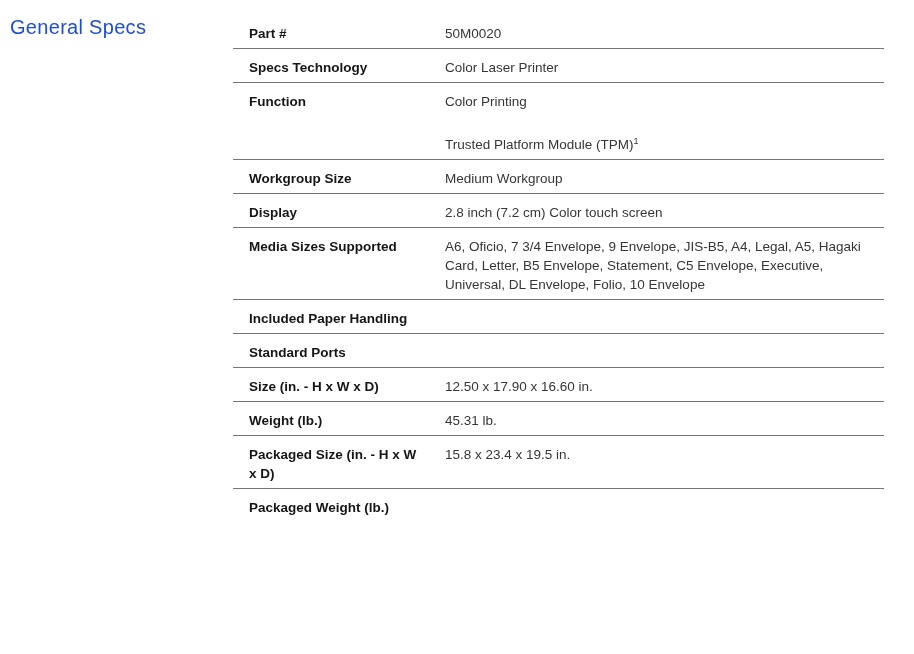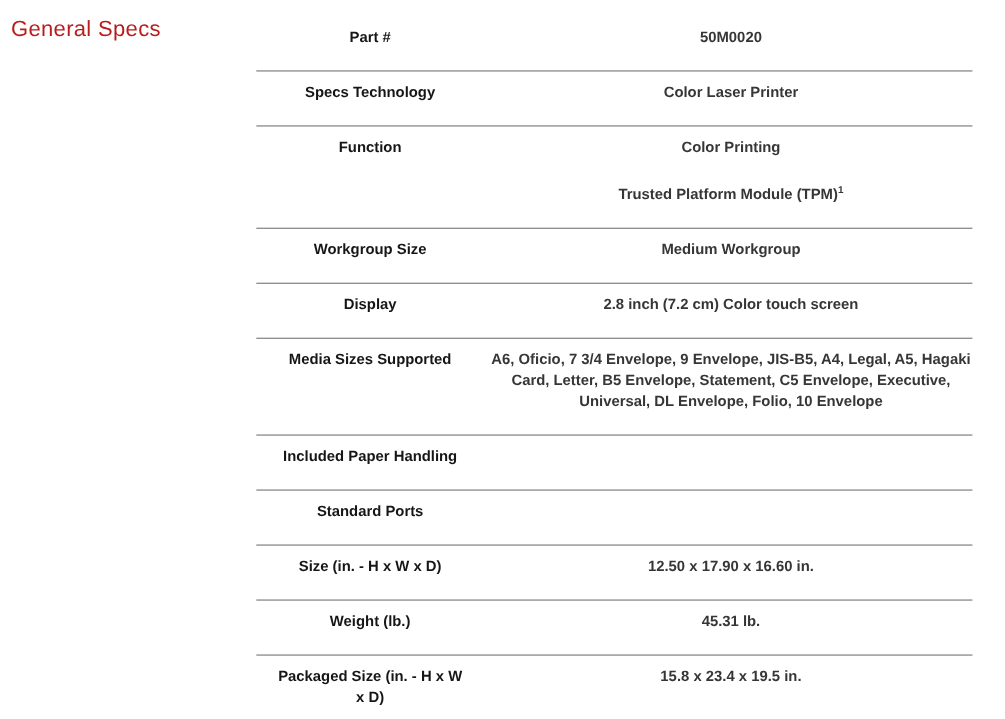--- a/index.html
+++ b/index.html
@@ -16,51 +16,50 @@
     overflow: hidden;
   }
   .heading {
     position: absolute;
     left: 10px;
     top: 16px;
     margin: 0;
     font-size: 20px;
     font-weight: 400;
     letter-spacing: 0.3px;
-    color: #b91c1c;
+    color: #1d4ed8;
   }
   .table {
     position: absolute;
     left: 233px;
     top: 20px;
     width: 651px;
   }
   .row {
     display: flex;
     align-items: flex-start;
     border-bottom: 1px solid #757575;
-    padding: 9px 0 21px 16px;
+    padding: 9px 0 5px 16px;
     box-sizing: border-box;
-    text-align: center;
   }
   .row:first-child { padding-top: 4px; }
   .row:last-child { border-bottom: none; }
   .label {
     flex: 0 0 196px;
     box-sizing: border-box;
     padding-right: 21px;
     font-size: 13.5px;
     font-weight: 700;
     line-height: 19px;
     color: #161616;
   }
   .value {
     flex: 1 1 auto;
     font-size: 13.5px;
-    font-weight: 700;
+    font-weight: 400;
     line-height: 19px;
     color: #363636;
   }
   .value p { margin: 0; }
   .value p + p { margin-top: 24px; }
   .value sup {
     font-size: 9px;
     line-height: 0;
     vertical-align: super;
   }

